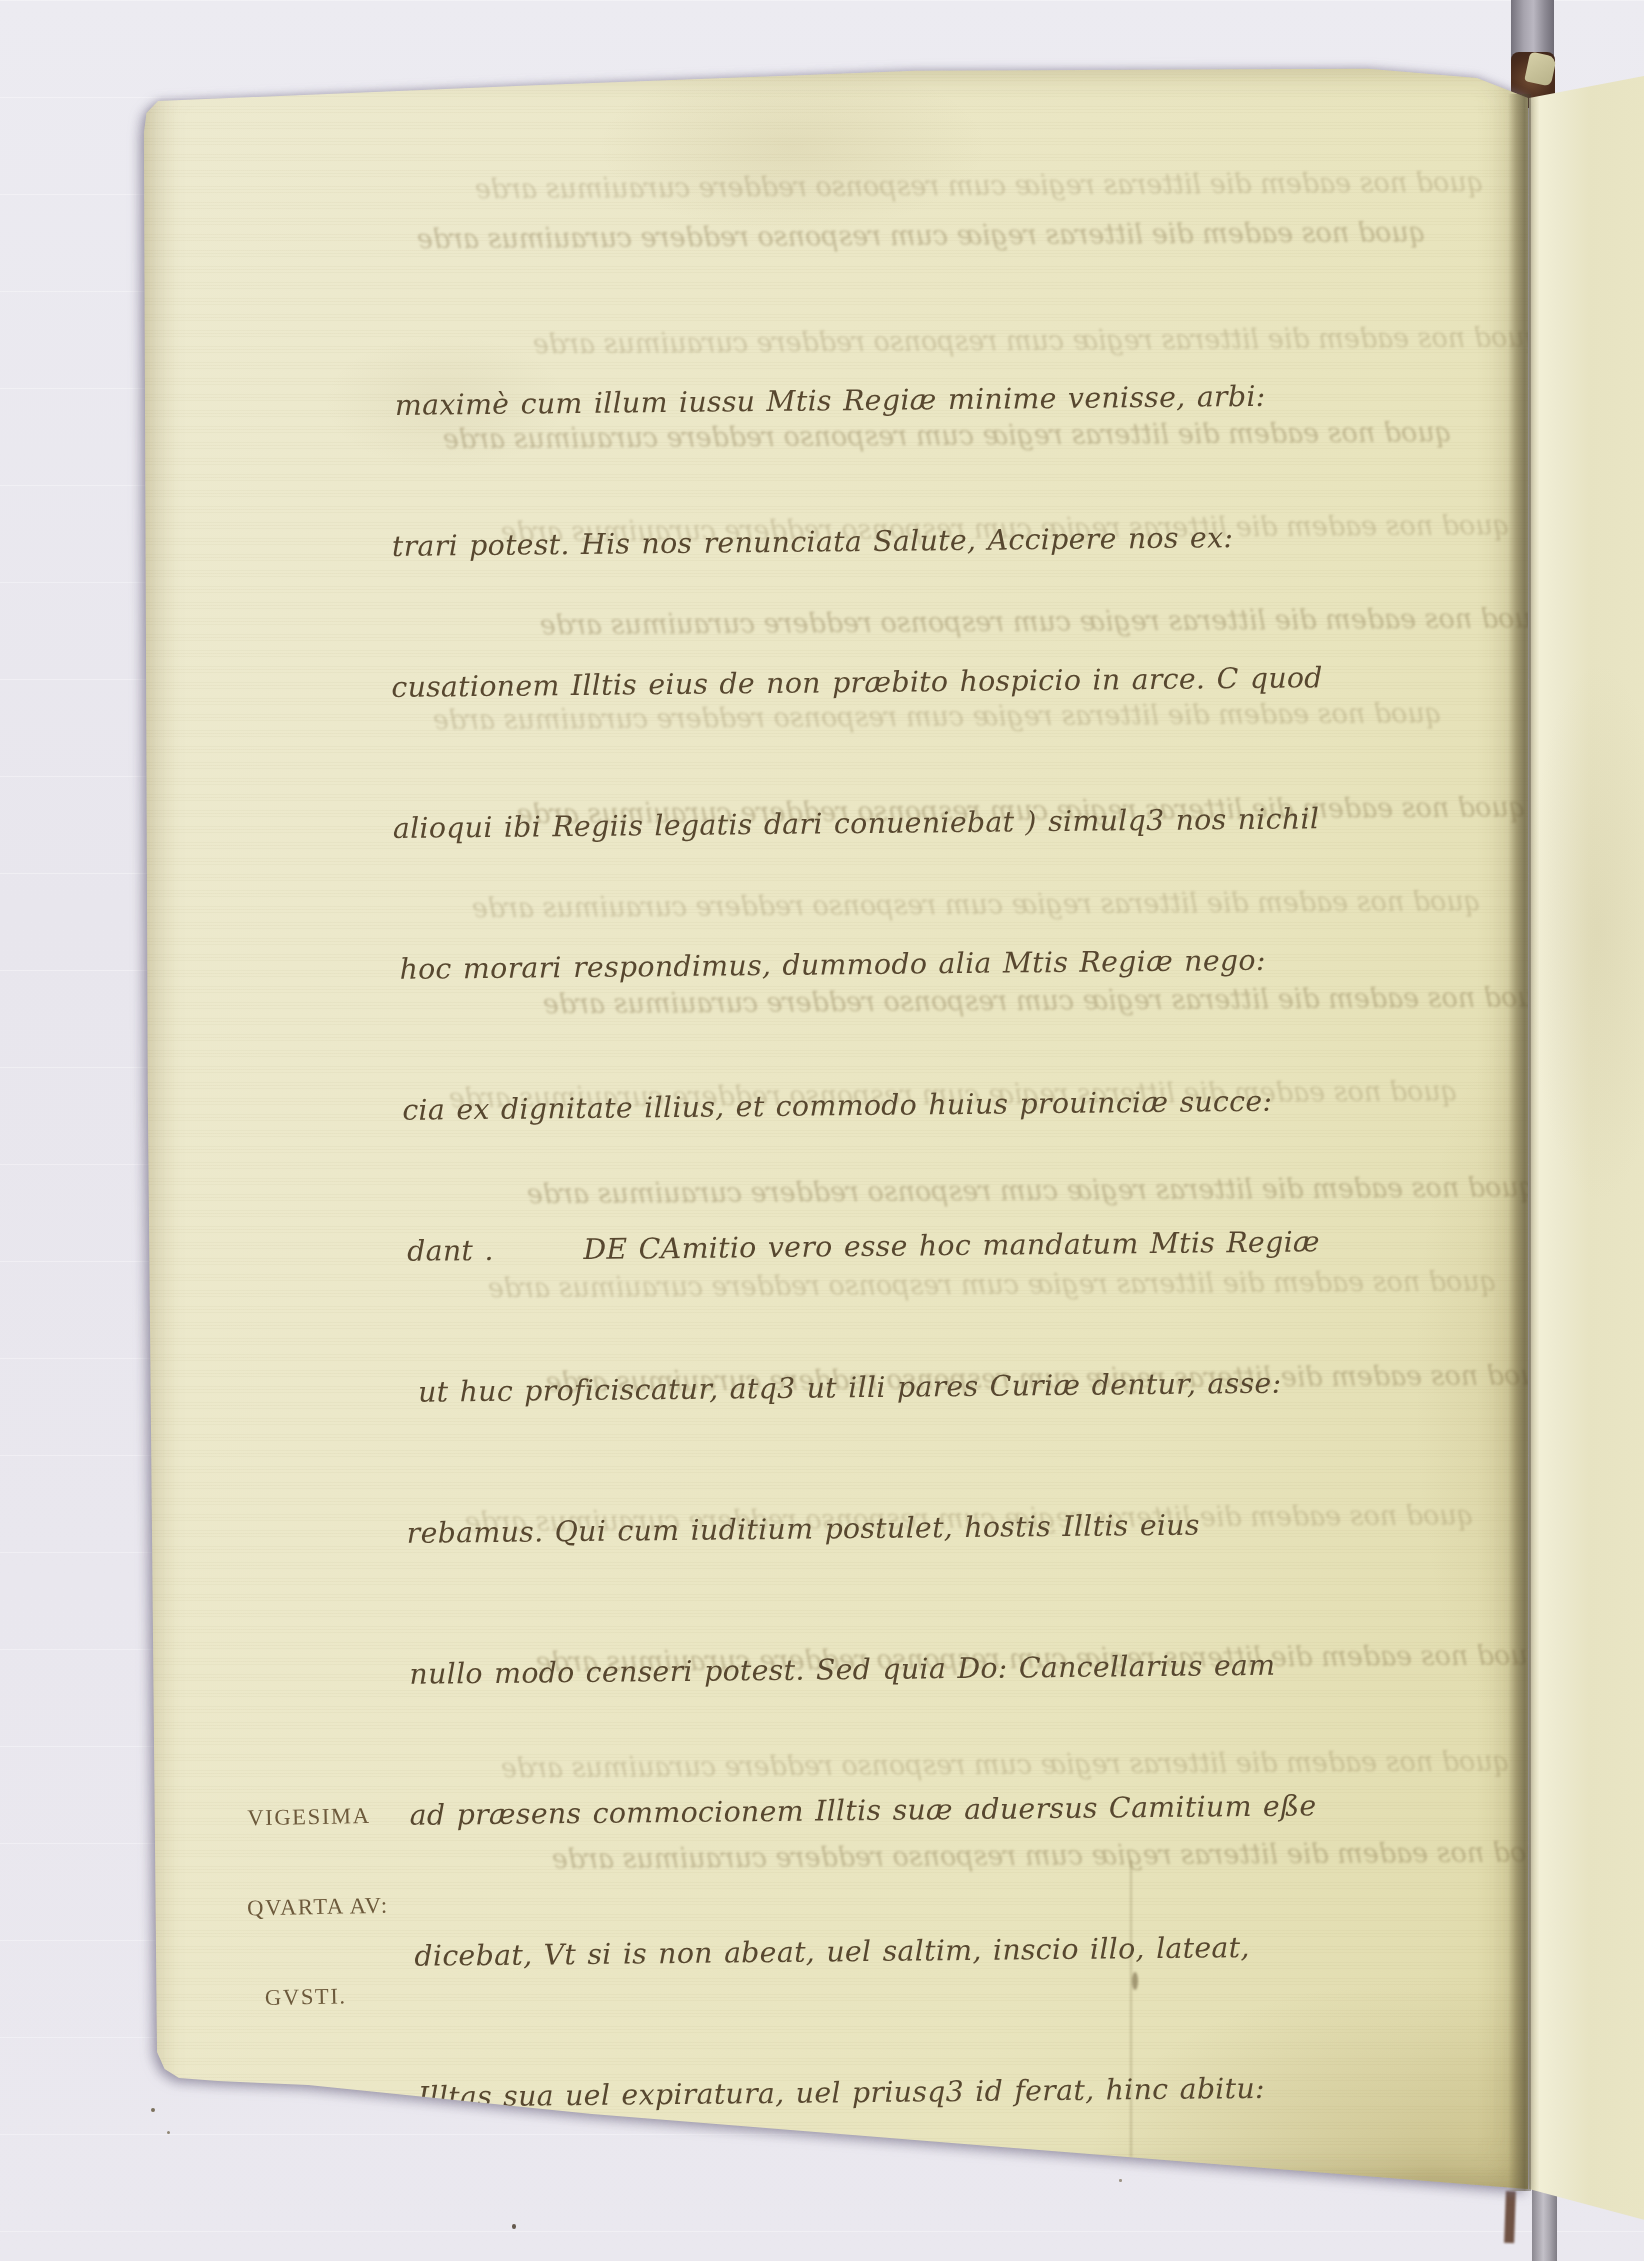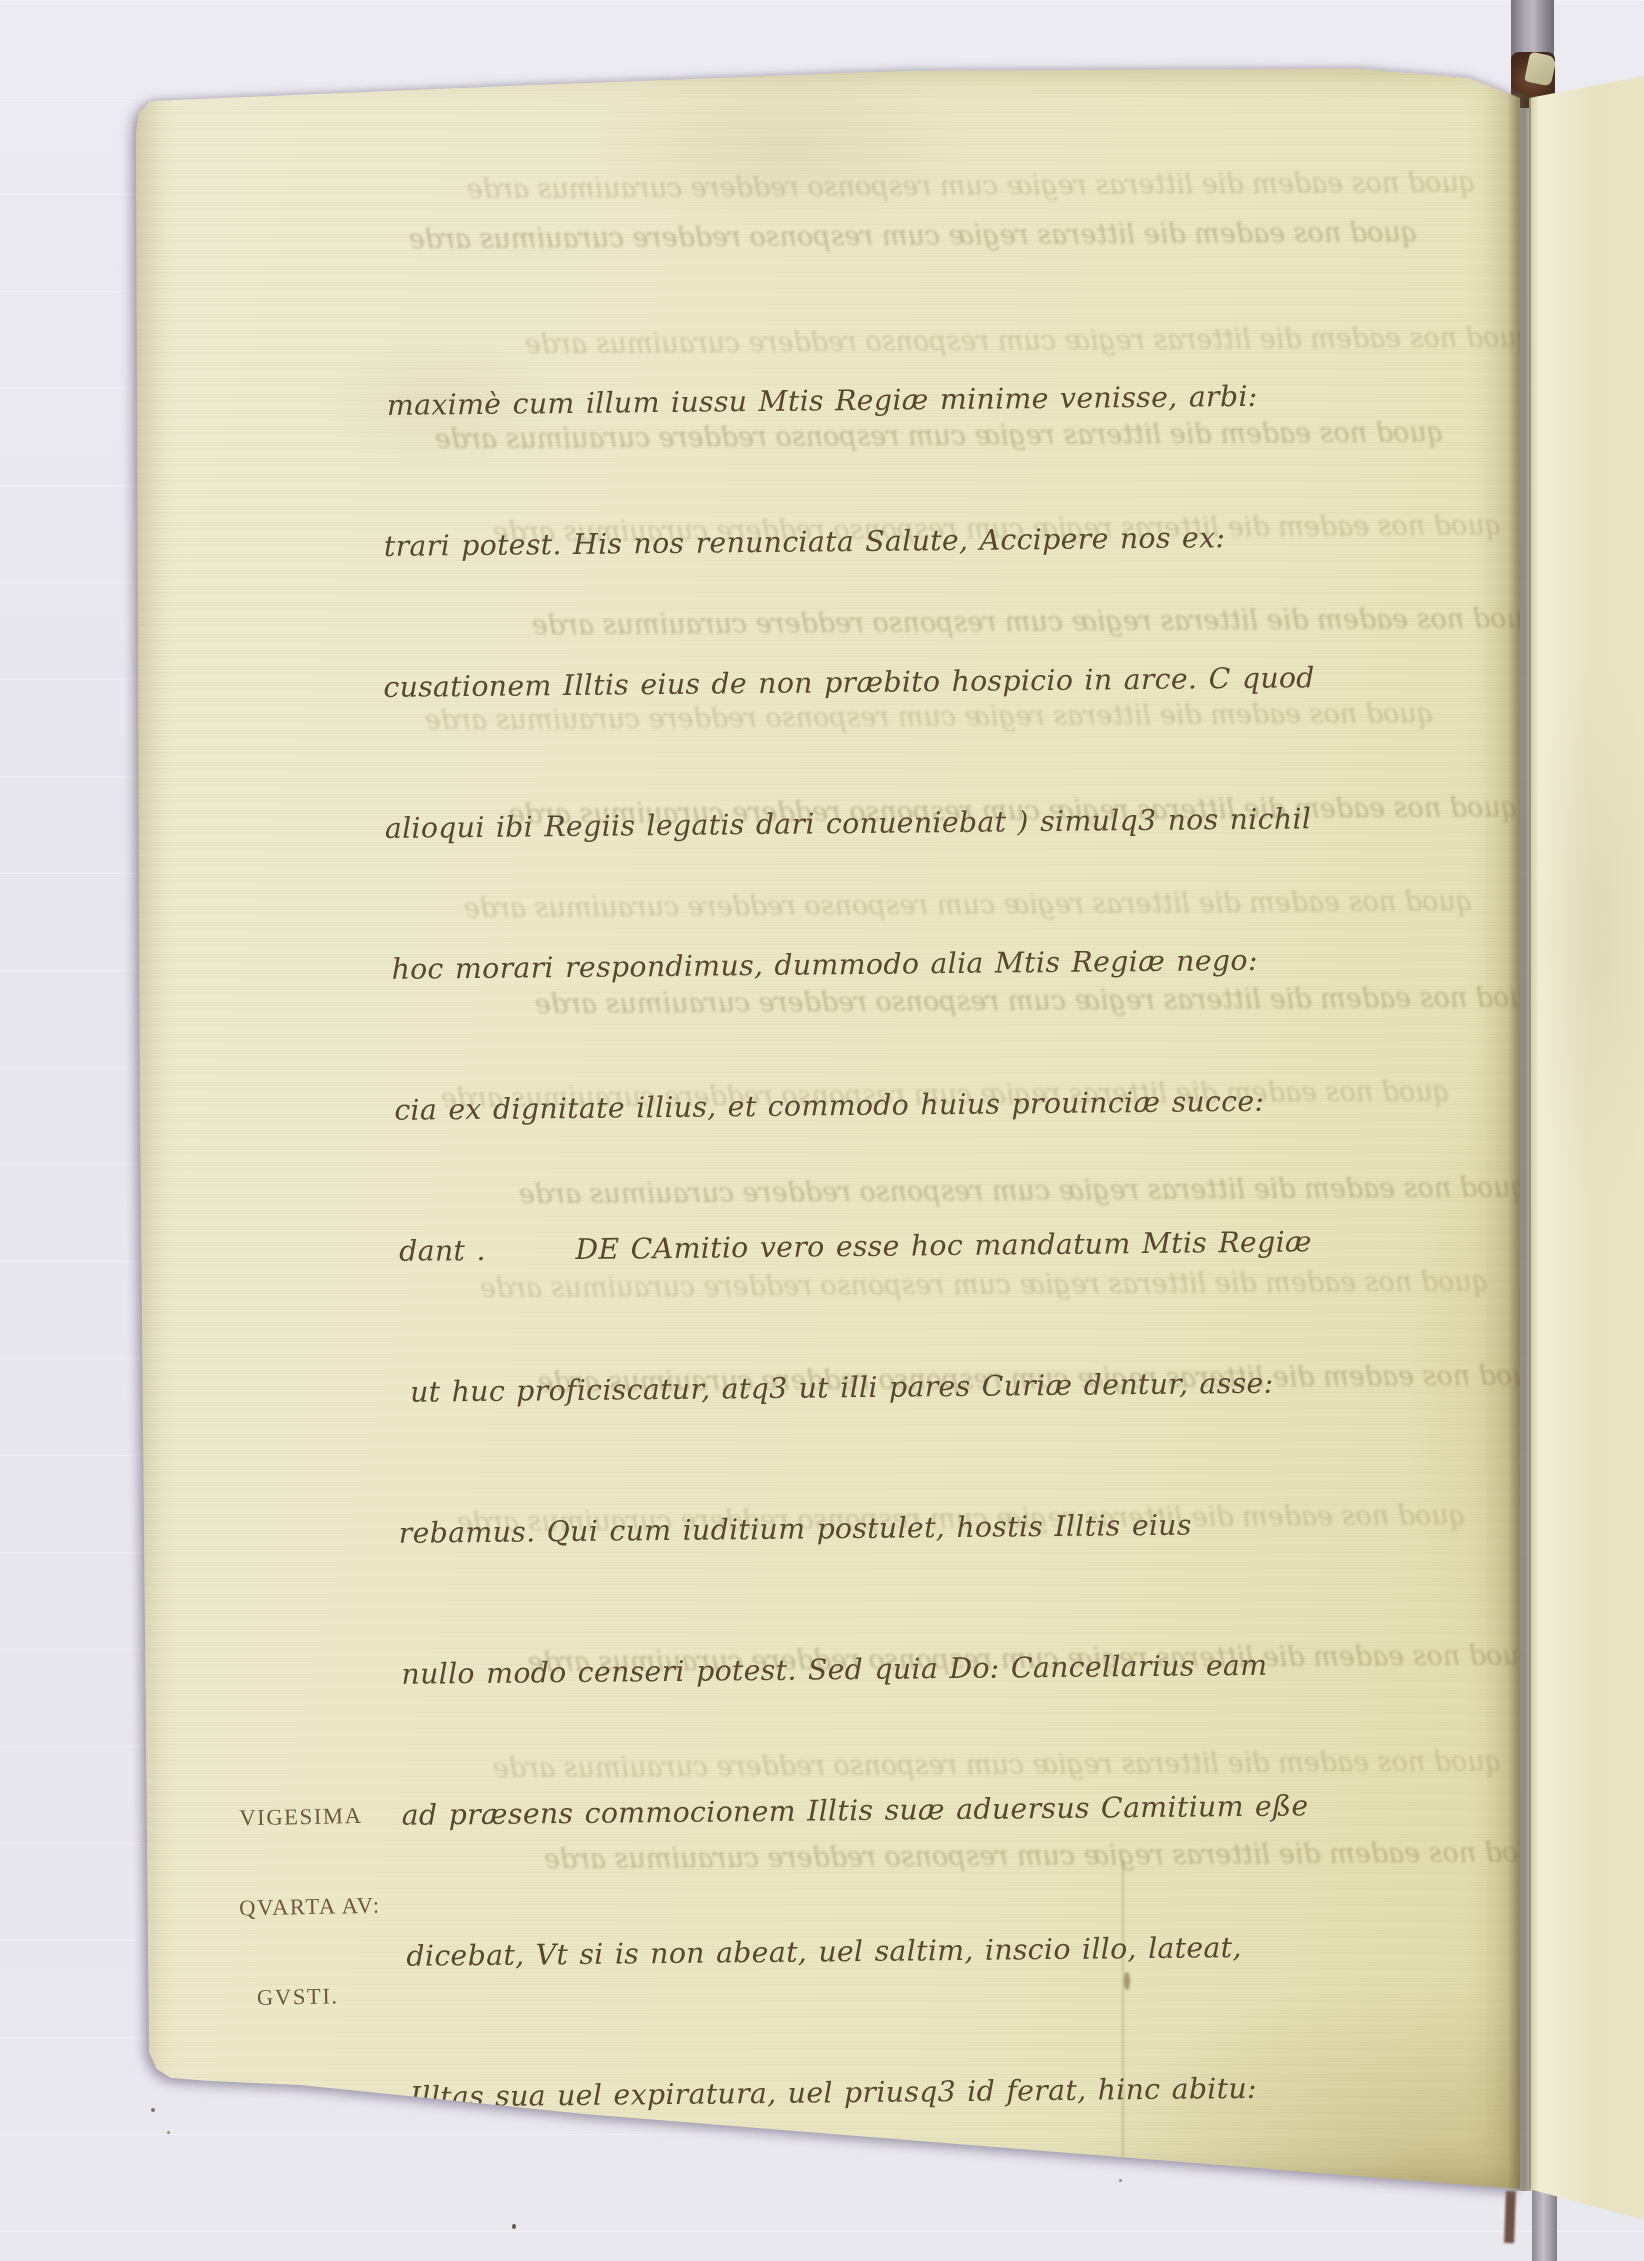--- a/index.html
+++ b/index.html
@@ -6,21 +6,21 @@
     font-family:"DejaVu Serif", serif;}
   body{position:relative;background:#e9e7ee;}
 
   
   .scan-bg{position:absolute;inset:0;
     background:
       repeating-linear-gradient(180deg, rgba(255,255,255,.35) 0 1.3px, rgba(0,0,0,0) 1.3px 97px),
       linear-gradient(180deg,#ecebf1 0%,#e8e6ed 40%,#eae8ef 100%);}
 
   
-  .page-wrap{position:absolute;left:132px;top:61px;width:1388px;height:2132px;
+  .page-wrap{position:absolute;left:140px;top:61px;width:1388px;height:2132px;
     filter:drop-shadow(-3.2px 4.5px 5.8px rgba(112,105,130,.55)) drop-shadow(1.9px -1.9px 3.2px rgba(125,118,142,.35));}
   .page{position:absolute;inset:0;
     clip-path:polygon(3.9px 72px,6.5px 52px,18px 40px,388px 24.6px,775px 9.7px,1228px 7.8px,
       1337px 17px,1388px 37px,1388px 2128px,937px 2092px,452px 2053px,168px 2024px,
       78px 2020px,39px 2017px,24.6px 2008px,17px 1991px,7.8px 1034px);
     background:
       radial-gradient(ellipse 504px 284px at 93% 99%, rgba(148,128,66,.26), rgba(148,128,66,0) 68%),
       radial-gradient(ellipse 162px 517px at 100% 62%, rgba(148,128,66,.13), rgba(148,128,66,0) 70%),
       radial-gradient(ellipse 278px 123px at 47% 4%, rgba(140,120,65,.10), rgba(140,120,65,0) 70%),
       radial-gradient(ellipse 174px 97px at 22% 16%, rgba(130,112,64,.07), rgba(130,112,64,0) 70%),

